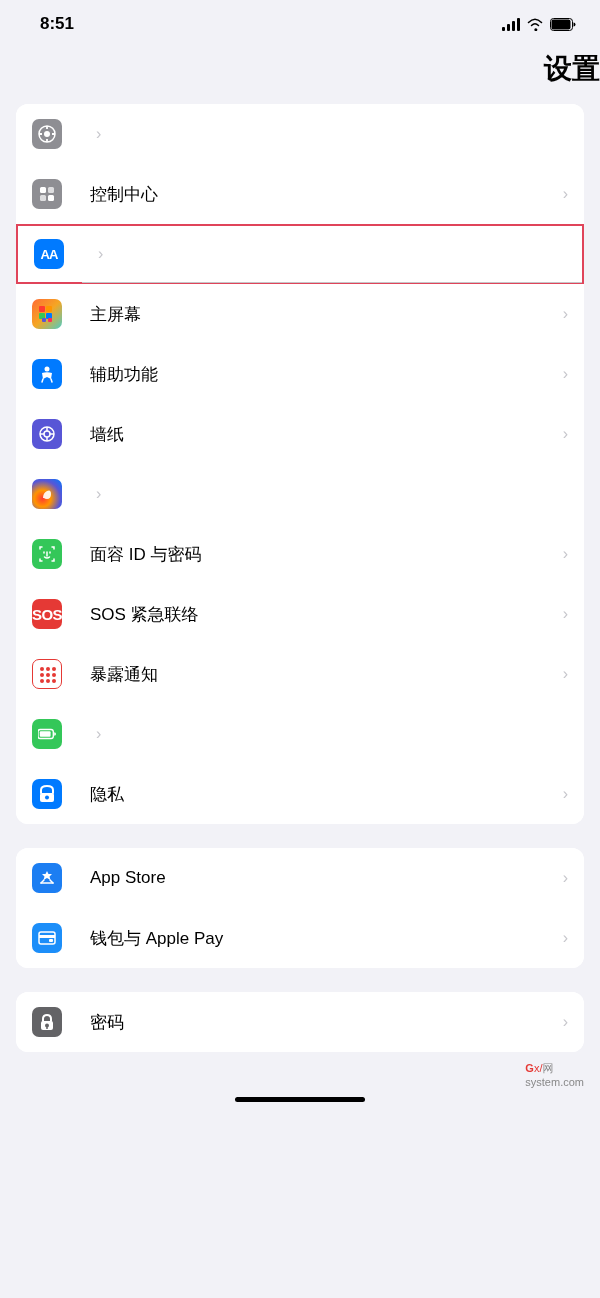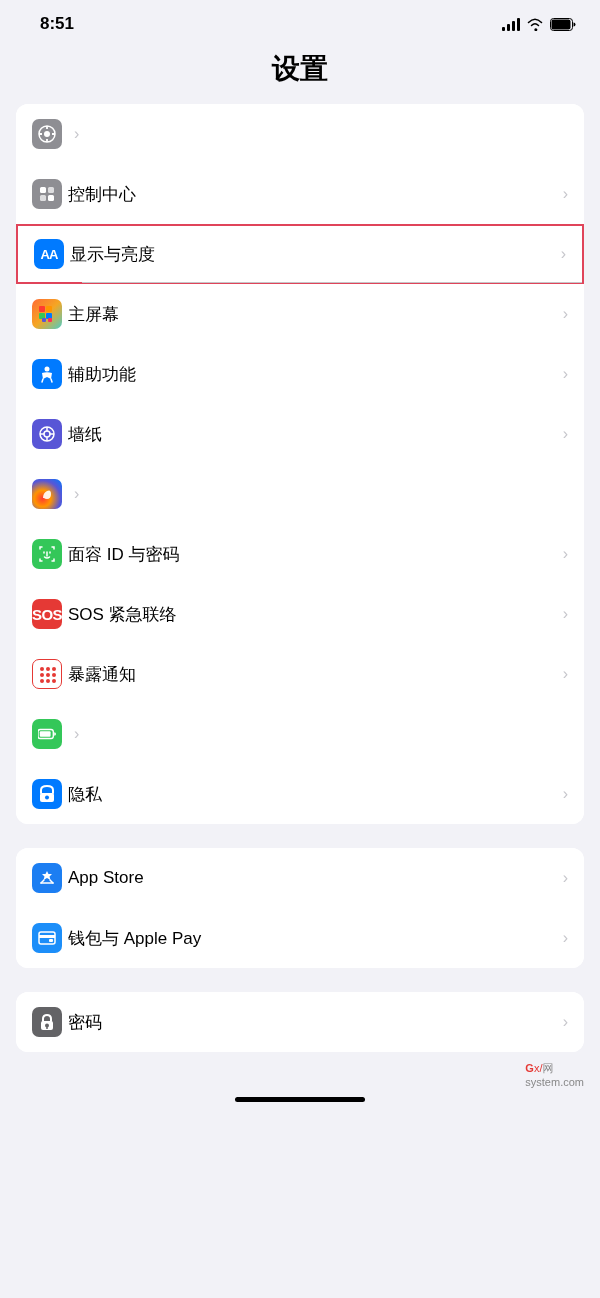--- a/index.html
+++ b/index.html
@@ -28,21 +28,21 @@
     }
     .status-icons {
       display: flex;
       align-items: center;
       gap: 6px;
     }
 
     
     .page-title-bar {
       background: #f2f2f7;
-      text-align: center;
+      text-align: right;
       padding: 8px 0 16px 0;
     }
     .page-title {
       font-size: 28px;
       font-weight: 700;
       color: #000;
     }
 
     
     .settings-group {
@@ -68,21 +68,21 @@
       left: 64px;
       right: 0;
       height: 0.5px;
       background: #c6c6c8;
     }
 
     .row-icon {
       width: 30px;
       height: 30px;
       border-radius: 7px;
-      margin-right: 6px;
+      margin-right: 28px;
       display: flex;
       align-items: center;
       justify-content: center;
       flex-shrink: 0;
       font-size: 16px;
       color: #fff;
     }
 
     .row-label {
       flex: 1;
@@ -193,21 +193,20 @@
         <rect x="2" y="10" width="6" height="6" rx="1.5" fill="white" opacity="0.7"></rect>
         <rect x="10" y="10" width="6" height="6" rx="1.5" fill="white"></rect>
       </svg>
     </div>
     <span class="row-label">控制中心</span>
     <span class="row-chevron">›</span>
   </div>
 
   <div class="settings-row highlighted" style="border:2.5px solid #e0445a; margin: 0;">
     <div class="row-icon icon-blue" style="font-size:13px; font-weight:800; letter-spacing:-1px; color:#fff; background:#007aff;">AA</div>
-    <span class="row-label">显示与亮度</span>
     <span class="row-chevron">›</span>
   </div>
 
   <div class="settings-row">
     <div class="row-icon" style="background: linear-gradient(135deg, #ff6b35, #f5a623, #4ecdc4); padding:2px;">
       <svg width="18" height="18" viewBox="0 0 18 18">
         <rect x="1" y="1" width="6" height="6" rx="1" fill="#ff3b30"></rect>
         <rect x="8" y="1" width="6" height="6" rx="1" fill="#ff9500"></rect>
         <rect x="1" y="8" width="6" height="6" rx="1" fill="#34c759"></rect>
         <rect x="8" y="8" width="6" height="6" rx="1" fill="#007aff"></rect>

